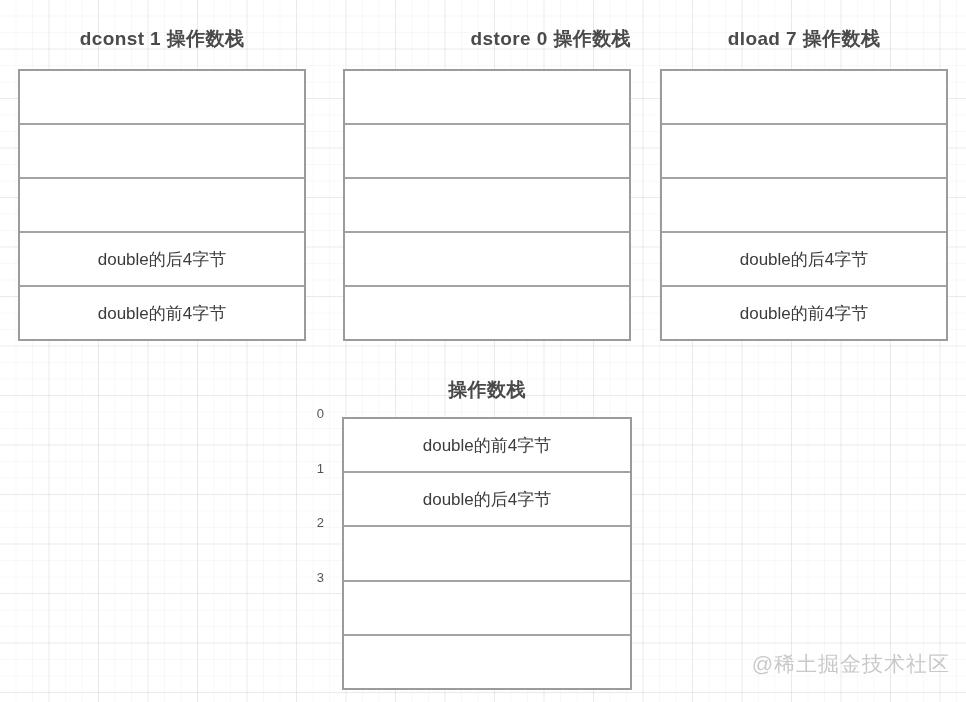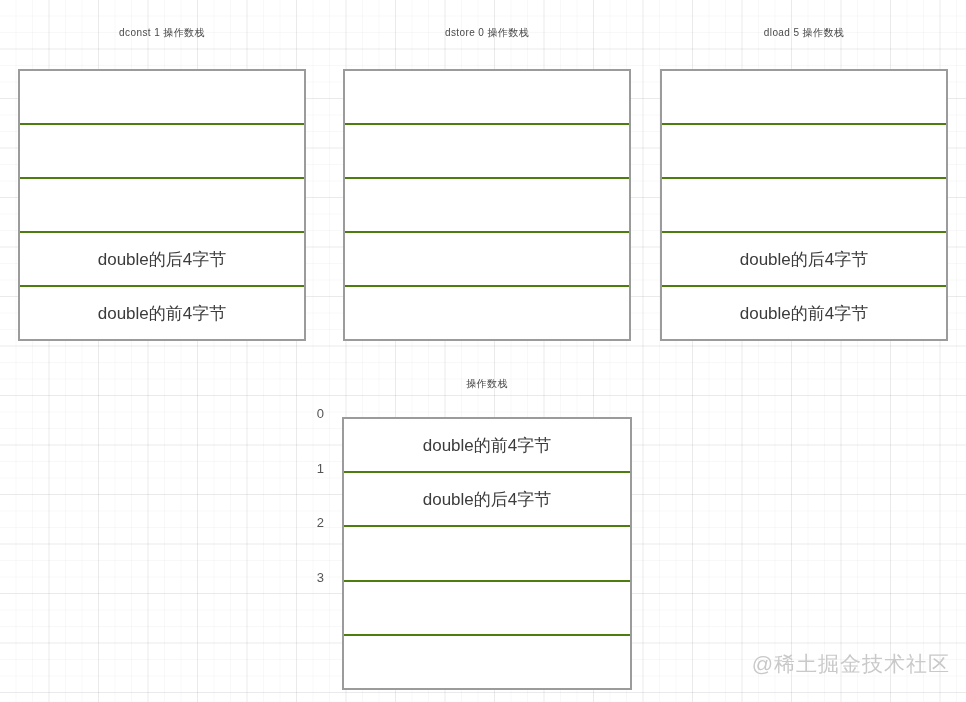--- a/index.html
+++ b/index.html
@@ -31,56 +31,56 @@
       49.5px 49.5px,
       49.5px 49.5px,
       16.5px 16.5px,
       16.5px 16.5px;
     background-position: -1px -1px, -1px -1px, -1px -1px, -1px -1px;
   }
 
   
   .panel-title {
     position: absolute;
-    font-size: 10px;
+    font-size: 19px;
     color: #4a4a4a;
     letter-spacing: 0.4px;
     white-space: nowrap;
     text-align: center;
-    font-weight: 400;
+    font-weight: 700;
   }
 
   .stack-box {
     position: absolute;
     box-sizing: border-box;
     border: 2px solid #9b9b9b;
     background: #ffffff;
     display: flex;
     flex-direction: column;
   }
 
   .stack-row {
     box-sizing: border-box;
     flex: 1 1 0;
-    border-bottom: 2px solid #4d7c0f;
+    border-bottom: 2px solid #a3a3a3;
     display: flex;
     align-items: center;
     justify-content: center;
     font-size: 17px;
     color: #3c3c3c;
     background: #ffffff;
     white-space: nowrap;
   }
   .stack-row:last-child {
     border-bottom: none;
   }
 
   
   #title-dconst { left: 18px;  top: 26px;  width: 288px; }
-  #title-dstore { left: 343px; top: 26px;  width: 288px; }
+  #title-dstore { left: 343px; top: 26px;  width: 288px; text-align: right; }
   #title-dload  { left: 660px; top: 26px;  width: 288px; }
   #title-locals { left: 342px; top: 377px; width: 290px; }
 
   #box-dconst { left: 18px;  top: 69px;  width: 288px; height: 272px; }
   #box-dstore { left: 343px; top: 69px;  width: 288px; height: 272px; }
   #box-dload  { left: 660px; top: 69px;  width: 288px; height: 272px; }
   #box-locals { left: 342px; top: 417px; width: 290px; height: 273px; }
 
   
   .index-label {
@@ -125,21 +125,21 @@
   <div class="panel-title" id="title-dstore">dstore 0 操作数栈</div>
 
   <div class="stack-box" id="box-dstore">
     <div class="stack-row"></div>
     <div class="stack-row"></div>
     <div class="stack-row"></div>
     <div class="stack-row"></div>
     <div class="stack-row"></div>
   </div>
 
-  <div class="panel-title" id="title-dload">dload 5 操作数栈</div>
+  <div class="panel-title" id="title-dload">dload 7 操作数栈</div>
 
   <div class="stack-box" id="box-dload">
     <div class="stack-row"></div>
     <div class="stack-row"></div>
     <div class="stack-row"></div>
     <div class="stack-row">double的后4字节</div>
     <div class="stack-row">double的前4字节</div>
   </div>
 
   <div class="panel-title" id="title-locals">操作数栈</div>

